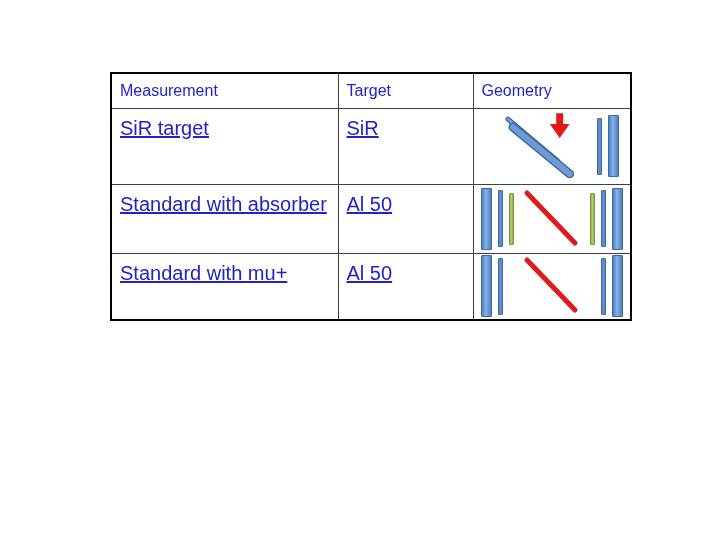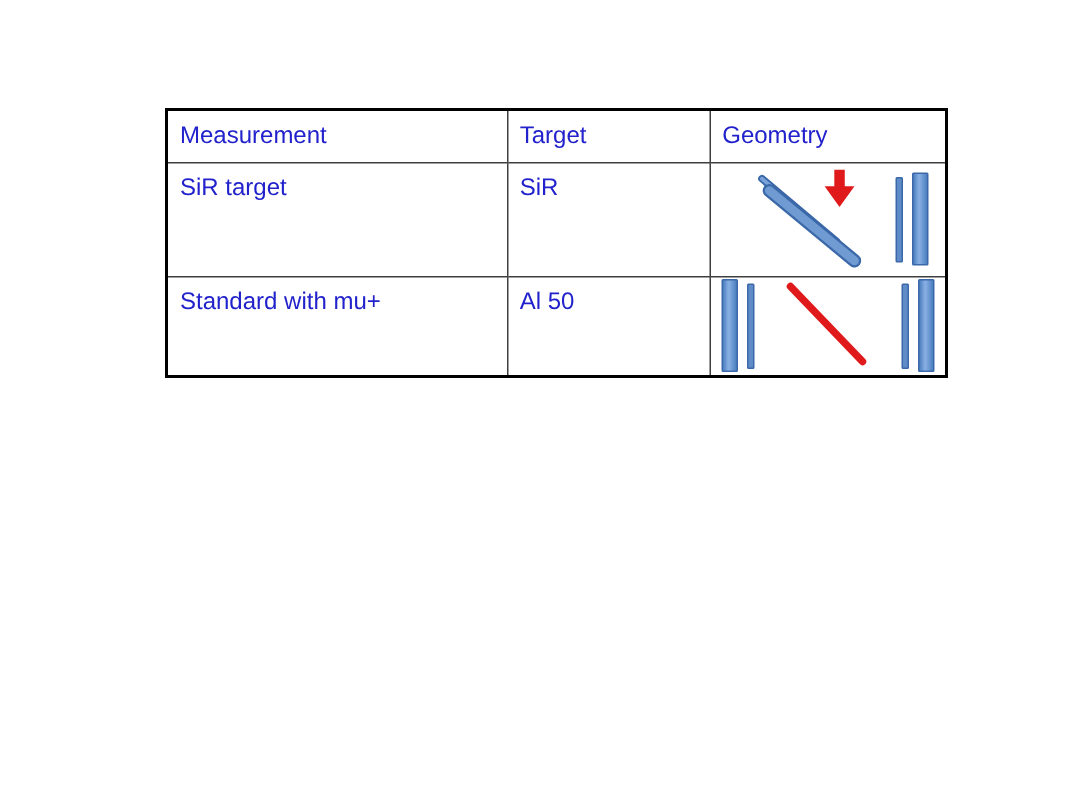--- a/index.html
+++ b/index.html
@@ -15,22 +15,22 @@
   table.meas td, table.meas th{
     border:1px solid var(--grid-line,#3f3f3f);
     box-sizing:border-box;overflow:hidden;
   }
   th.hdr{
     height:35px;vertical-align:middle;text-align:left;
     padding:0 0 0 8px;font-size:16px;font-weight:400;
     color:var(--text-blue,#2222cc);white-space:nowrap;
   }
   td.txt{
-    vertical-align:top;padding:7px 4px 0 8px;font-size:16px;
-    color:var(--text-blue,#2222cc);line-height:1.25;
+    vertical-align:top;padding:7px 4px 0 8px;font-size:20px;
+    color:var(--text-blue,#2222cc);line-height:1.25;text-decoration:underline;
   }
   td.geo{padding:0;vertical-align:middle;}
   .h0{height:76px}.h1{height:68px}.h2{height:70px}.h3{height:69px}.h4{height:67px}
   .geo-flex{
     height:100%;display:flex;align-items:center;
     justify-content:space-between;padding:0 7px;box-sizing:border-box;
   }
   .geo-flex.row1{padding:0 11px 0 24px;}
   .bar-group{display:flex;align-items:center;gap:6px;}
   .bar{border-radius:1px;}
@@ -88,20 +88,41 @@
           <div class="bar-group">
                 <div class="bar bar-blue-thin"></div>
                 <div class="bar bar-blue-thick"></div>
               </div>
         </div>
       </td>
     </tr>
 
 
 
+    <tr>
+      <td class="txt h3">Standard with absorber</td>
+      <td class="txt h3">Al 50</td>
+      <td class="geo h3">
+        <div class="geo-flex">
+          <div class="bar-group">
+                <div class="bar bar-blue-thick"></div>
+                <div class="bar bar-blue-thin"></div>
+                <div class="bar bar-green"></div>
+              </div>
+          <svg width="64" height="60" viewBox="0 0 64 60">
+            <line class="diag-red" x1="7" y1="4" x2="55" y2="54"></line>
+          </svg>
+          <div class="bar-group">
+                <div class="bar bar-green"></div>
+                <div class="bar bar-blue-thin"></div>
+                <div class="bar bar-blue-thick"></div>
+              </div>
+        </div>
+      </td>
+    </tr>
 
     <tr>
       <td class="txt h4">Standard with mu+</td>
       <td class="txt h4">Al 50</td>
       <td class="geo h4">
         <div class="geo-flex">
           <div class="bar-group">
                 <div class="bar bar-blue-thick"></div>
                 <div class="bar bar-blue-thin"></div>
               </div>

